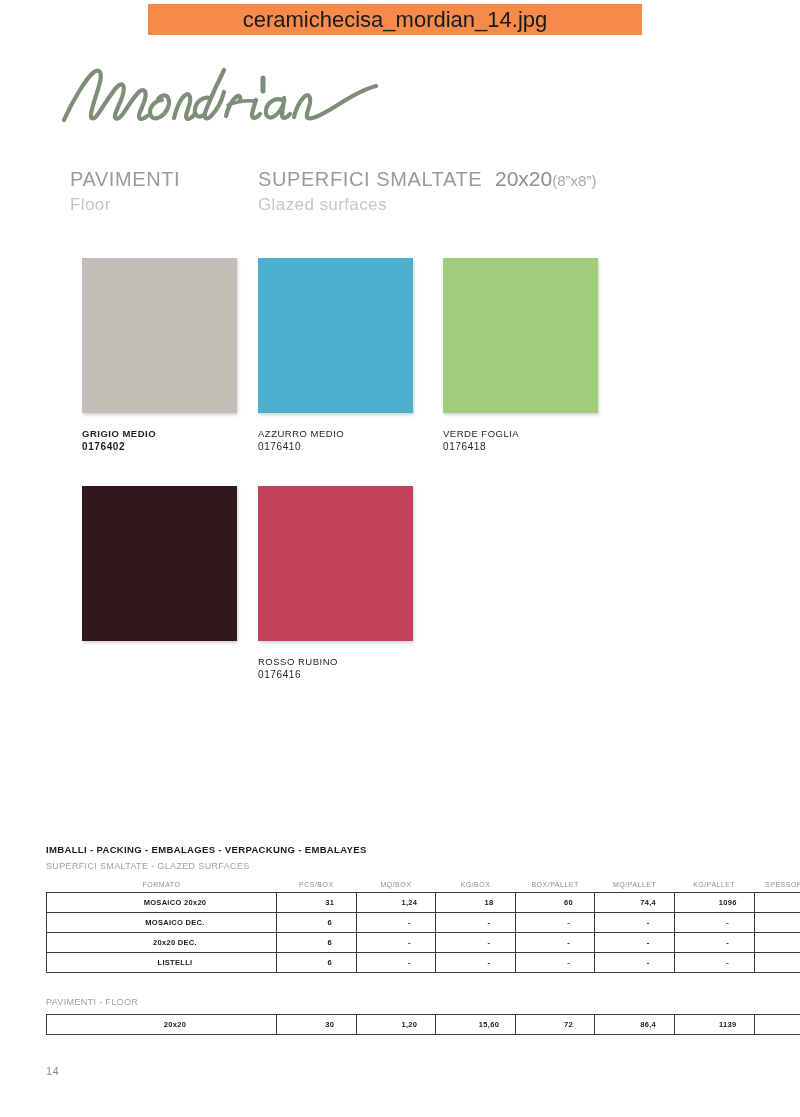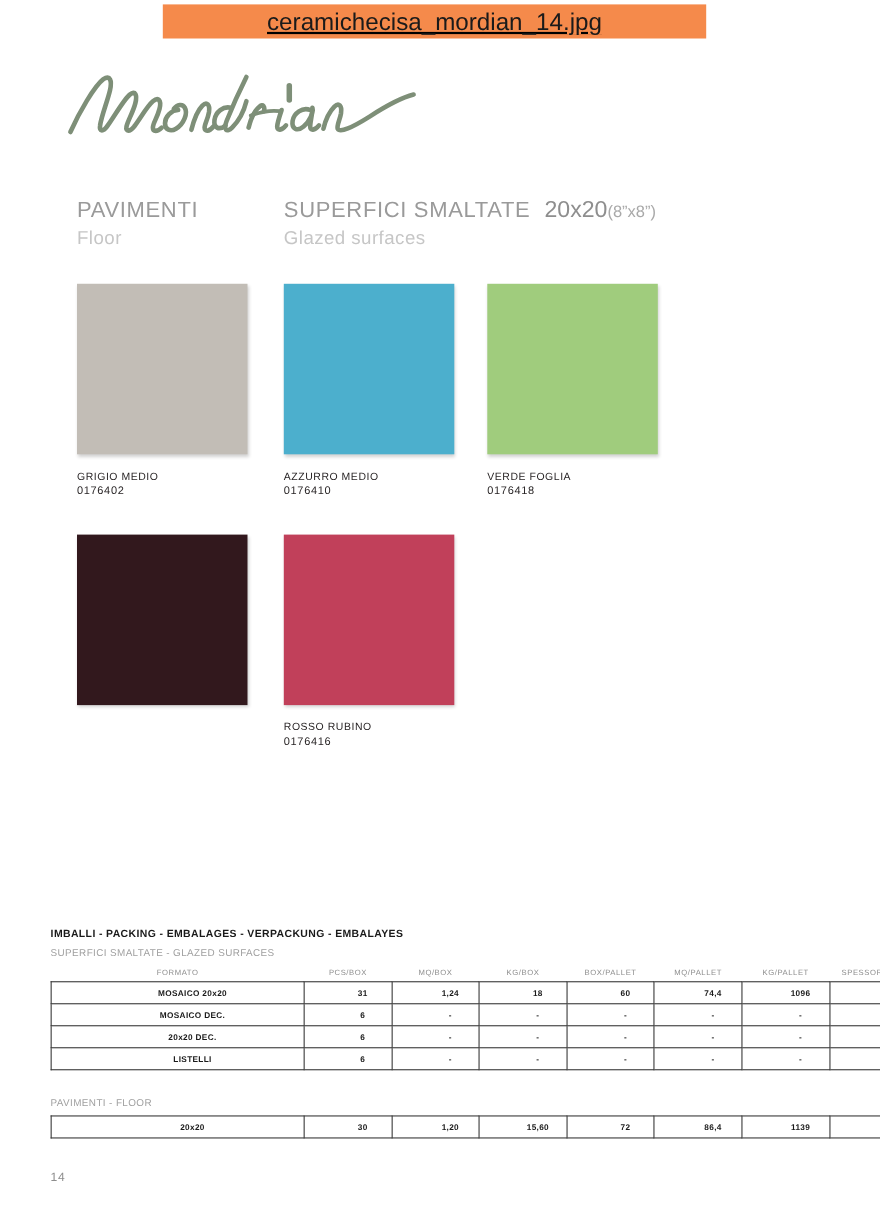--- a/index.html
+++ b/index.html
@@ -19,21 +19,20 @@
   .filename-banner {
     position: absolute;
     left: 148px;
     top: 4px;
     width: 494px;
     height: 31px;
     background: #f58a4b;
     display: flex;
     align-items: center;
     justify-content: center;
-    text-decoration: underline;
   }
   .filename-banner .fname {
     font-family: "Liberation Sans", sans-serif;
     font-size: 22px;
     color: #1a1a1a;
     letter-spacing: 0px;
     white-space: nowrap;
   }
 
   
@@ -43,21 +42,21 @@
     top: 58px;
     width: 340px;
     height: 70px;
   }
   .brand svg { display: block; }
 
   
   .headings {
     position: absolute;
     left: 70px;
-    top: 180px;
+    top: 168px;
     width: 620px;
     height: 60px;
   }
   .head-col { position: absolute; top: 0; }
   .head-col.c1 { left: 0px; }
   .head-col.c2 { left: 188px; }
   .head-col.c3 { left: 425px; }
   .head-it {
     font-size: 20px;
     color: #9a9a9a;
@@ -96,21 +95,21 @@
   }
   .swatch-row {
     position: relative;
     height: 228px;
   }
   .swatch-cell {
     position: absolute;
     top: 0;
     width: 155px;
   }
-  .swatch-cell.p0 { left: 0px; }
+  .swatch-cell.p0 { left: 12px; font-weight: bold; }
   .swatch-cell.p1 { left: 188px; }
   .swatch-cell.p2 { left: 373px; }
   .swatch-chip {
     width: 155px;
     height: 155px;
     box-shadow: 1px 2px 3px rgba(0,0,0,0.18);
   }
   .swatch-caption {
     margin-top: 14px;
   }

